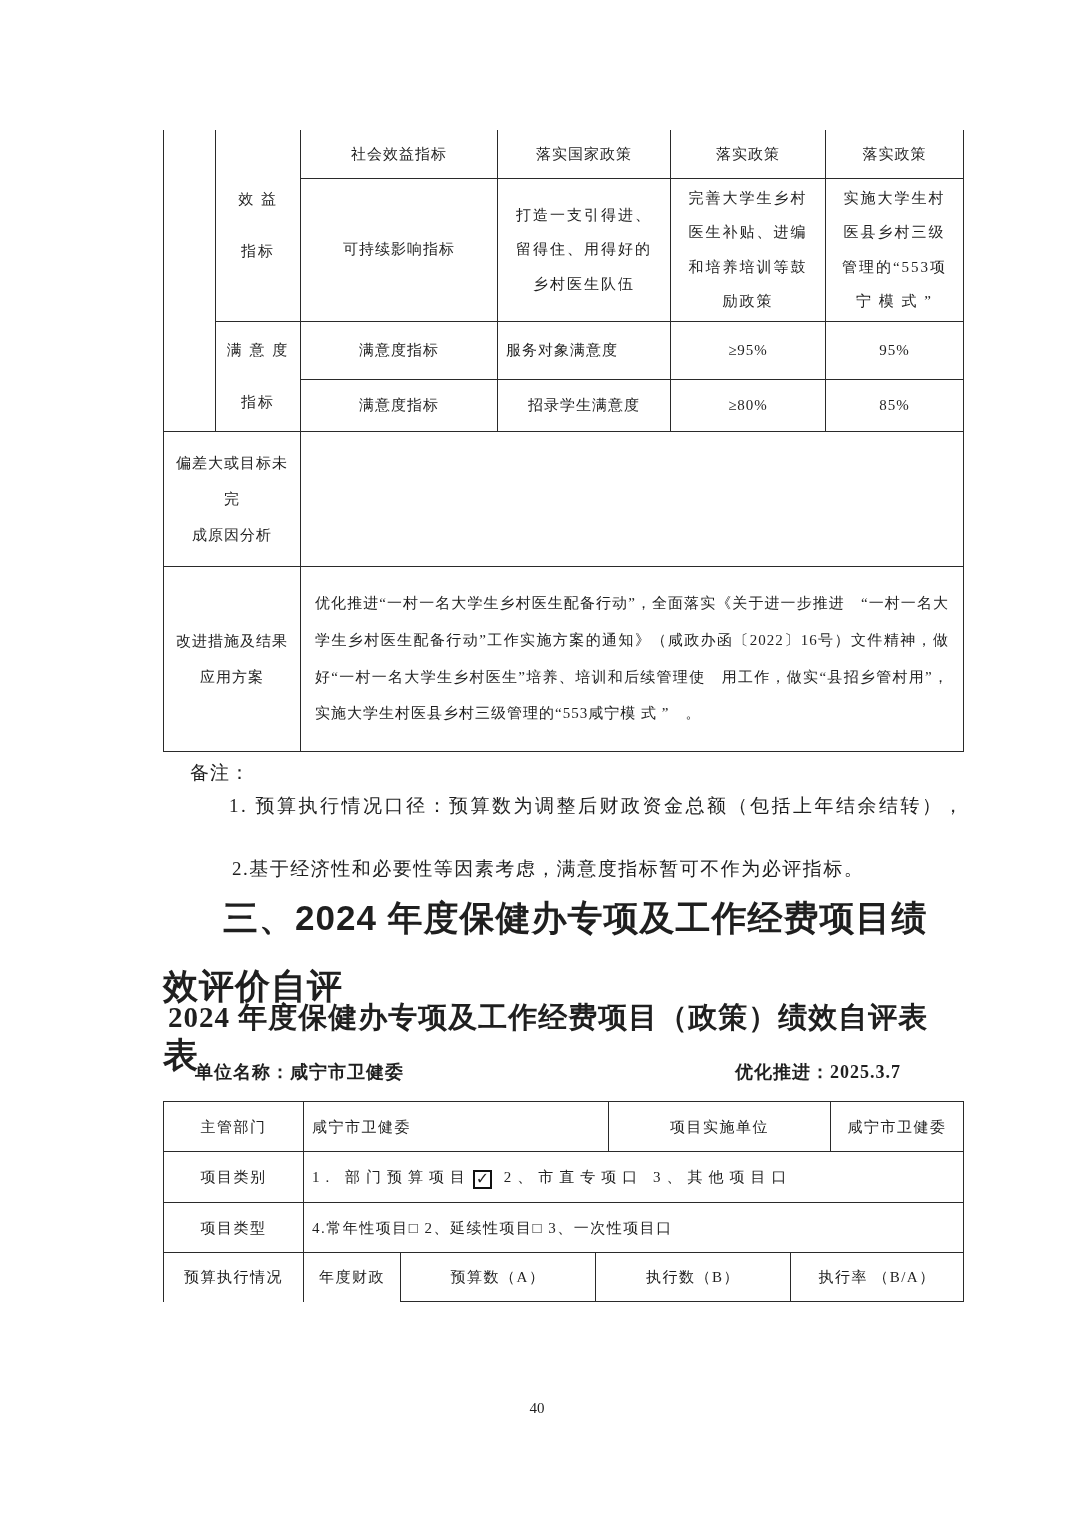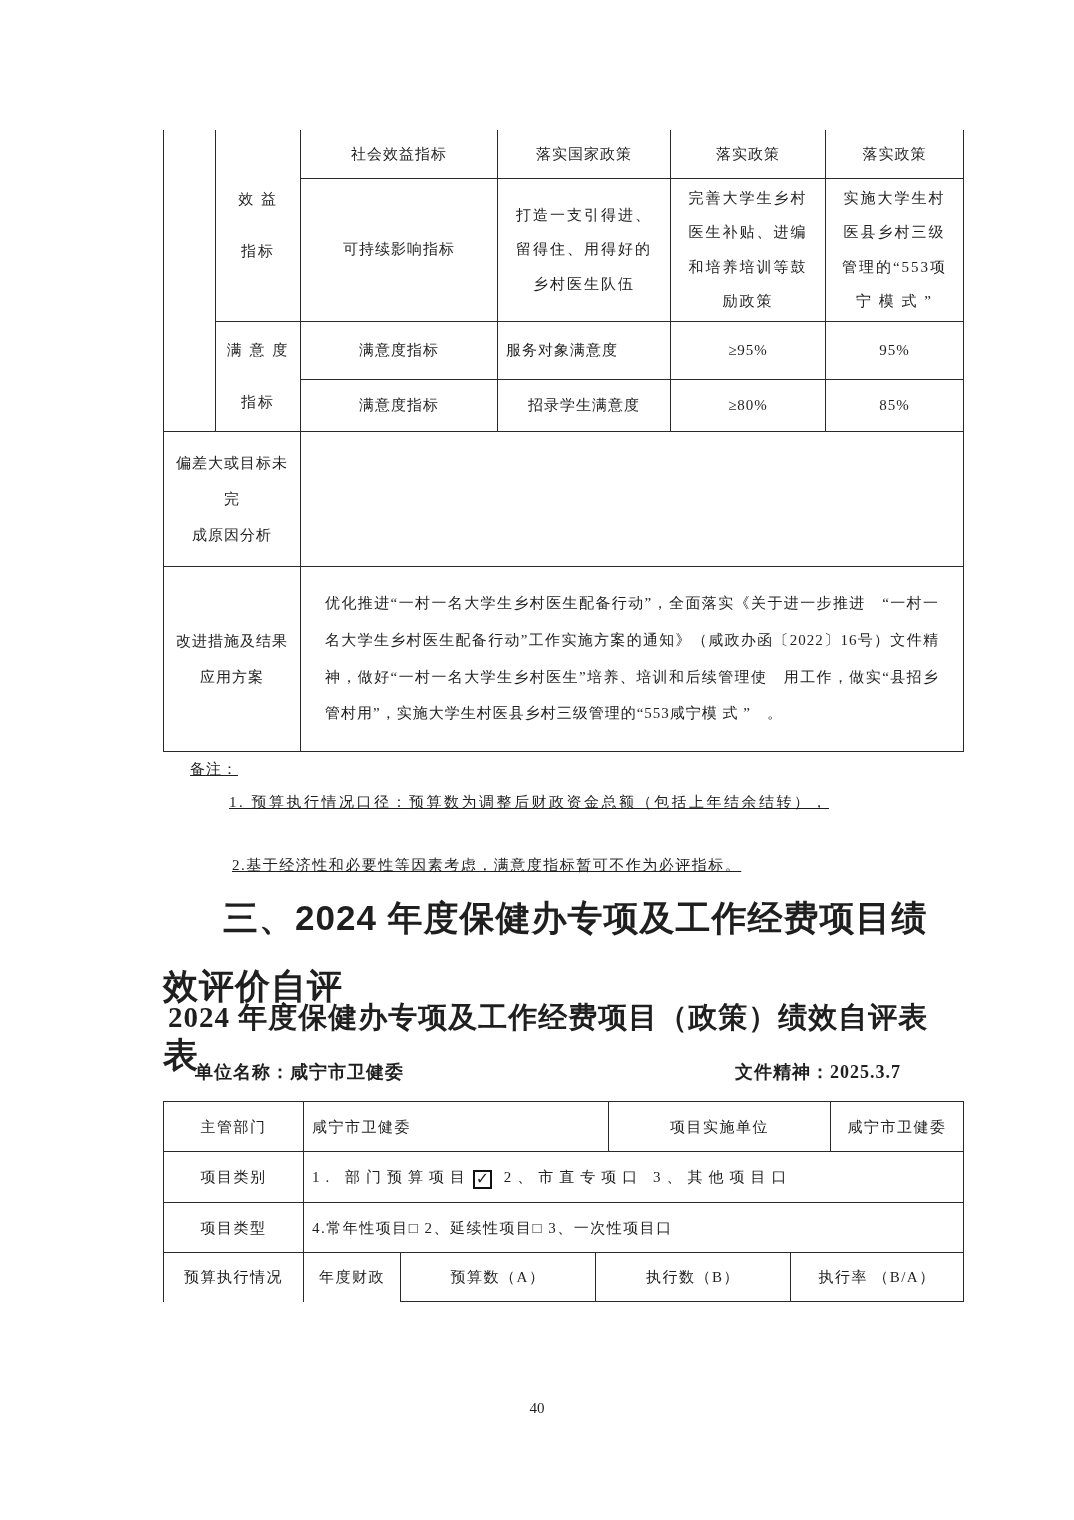--- a/index.html
+++ b/index.html
@@ -25,25 +25,25 @@
   .pre{white-space:pre-line;}
   .bt-none{border-top:none;}
   .bb-none{border-bottom:none;}
   
   .top-table{position:absolute;left:163px;top:130px;width:800px;}
   .top-table td.group-label{line-height:3.5;letter-spacing:2px;}
   .top-table td.tall{line-height:2.3;letter-spacing:2px;}
   .top-table td.rowlabel{line-height:2.4;letter-spacing:1px;}
   .top-table td.longtext{
     text-align:justify;text-justify:inter-ideograph;
-    line-height:2.45;letter-spacing:1px;padding:6px 24px;vertical-align:middle;
+    line-height:2.45;letter-spacing:1px;padding:6px 14px;vertical-align:middle;
   }
   .left-align{text-align:left;padding-left:8px;}
   
-  .note{position:absolute;font-size:15px;letter-spacing:2.5px;white-space:nowrap;text-decoration:underline;}
+  .note{position:absolute;font-size:19px;letter-spacing:2.5px;white-space:nowrap;}
   
   .h1{
     position:absolute;left:163px;top:884px;width:800px;
     font-family:"Liberation Sans","DejaVu Sans",sans-serif;
     font-weight:bold;font-size:35px;line-height:1.95;
     text-indent:60px;white-space:pre-line;letter-spacing:1px;
   }
   .h2{
     position:absolute;left:163px;top:998px;width:770px;
     font-weight:bold;font-size:29px;text-align:center;letter-spacing:1px;
@@ -128,21 +128,21 @@
 
   <div class="note" style="left:190px;top:760px;letter-spacing:1px;">备注：</div>
   <div class="note" style="left:229px;top:793px;">1. 预算执行情况口径：预算数为调整后财政资金总额（包括上年结余结转），</div>
   <div class="note" style="left:232px;top:856px;letter-spacing:1.5px;">2.基于经济性和必要性等因素考虑，满意度指标暂可不作为必评指标。</div>
 
   <div class="h1">三、2024 年度保健办专项及工作经费项目绩效评价自评
 表</div>
   <div class="h2">2024 年度保健办专项及工作经费项目（政策）绩效自评表</div>
 
   <div class="meta" style="left:195px;"><span>单位名称：</span><span>咸宁市卫健委</span></div>
-  <div class="meta" style="left:735px;"><span>文件精神：</span><span>2025.3.7</span></div>
+  <div class="meta" style="left:735px;"><span>优化推进：</span><span>2025.3.7</span></div>
 
   <table class="bottom-table">
     <colgroup>
       <col style="width:140px">
         <col style="width:97px">
         <col style="width:195px">
       <col style="width:13px">
         <col style="width:182px">
         <col style="width:40px">
         <col style="width:133px">

